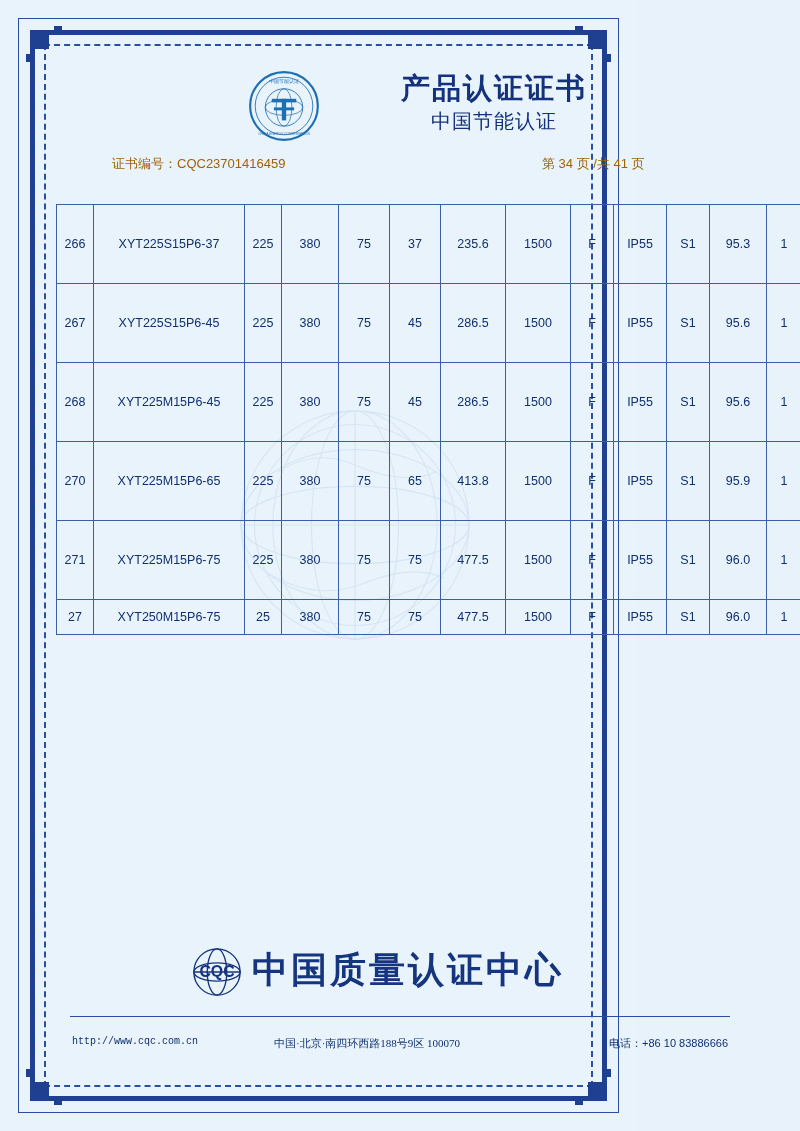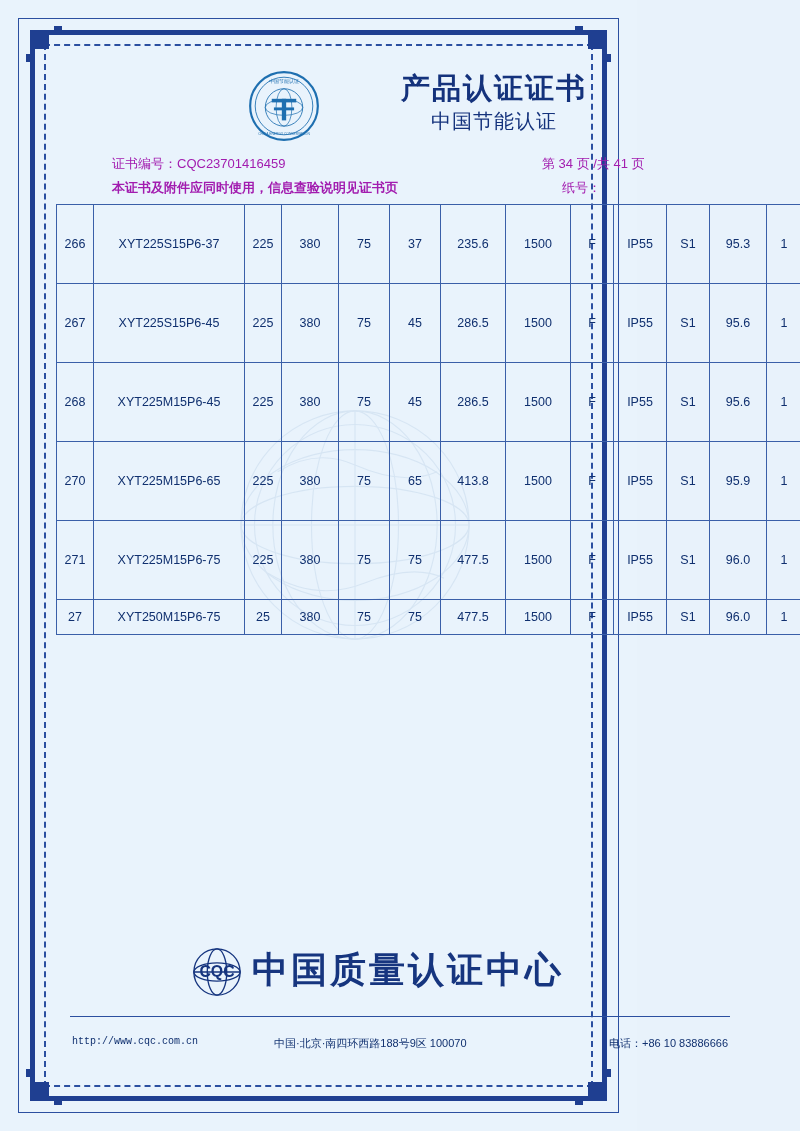--- a/index.html
+++ b/index.html
@@ -124,21 +124,21 @@
     color: #14327c;
     letter-spacing: 1px;
     line-height: 30px;
   }
 
   .meta {
     position: relative;
     margin-top: 2px;
     height: 52px;
     font-size: 13px;
-    color: #a21caf;
+    color: #a16207;
   }
   .meta-row {
     position: relative;
     height: 24px;
     line-height: 24px;
   }
   .meta-left {
     position: absolute;
     left: 56px;
   }
@@ -238,20 +238,21 @@
     color: #10306f;
   }
   .footer-info .fi-left {
     position: absolute; left: 2px; top: 2px;
     font-family: "Liberation Mono", monospace;
     font-size: 10px;
   }
   .footer-info .fi-center {
     position: absolute; left: 204px; top: 2px;
     font-size: 11px;
+    font-family: Liberation Serif, serif;
   }
   .footer-info .fi-right {
     position: absolute; right: 2px; top: 2px;
     font-size: 11px;
   }
   .seal-text { font-family: "Liberation Sans", sans-serif; }
 </style>
 </head>
 <body>
 
@@ -316,24 +317,20 @@
         <div class="title-main">产品认证证书</div>
         <div class="title-sub">中国节能认证</div>
       </div>
     </div>
 
     <div class="meta">
       <div class="meta-row">
         <span class="meta-left"><span>证书编号：</span><span>CQC23701416459</span></span>
         <span class="meta-right">第 34 页 /共 41 页</span>
       </div>
-      <div class="meta-row">
-        <span class="meta-left bold">本证书及附件应同时使用，信息查验说明见证书页</span>
-        <span class="meta-right2">纸号：</span>
-      </div>
     </div>
 
     <table class="cert">
       <tbody id="table-body">
           <tr class="row-tall">
             <td class="c-no">266</td>
             <td class="c-model">XYT225S15P6-37</td>
             <td class="c-frame">225</td>
             <td class="c-volt">380</td>
             <td class="c-freq">75</td>

